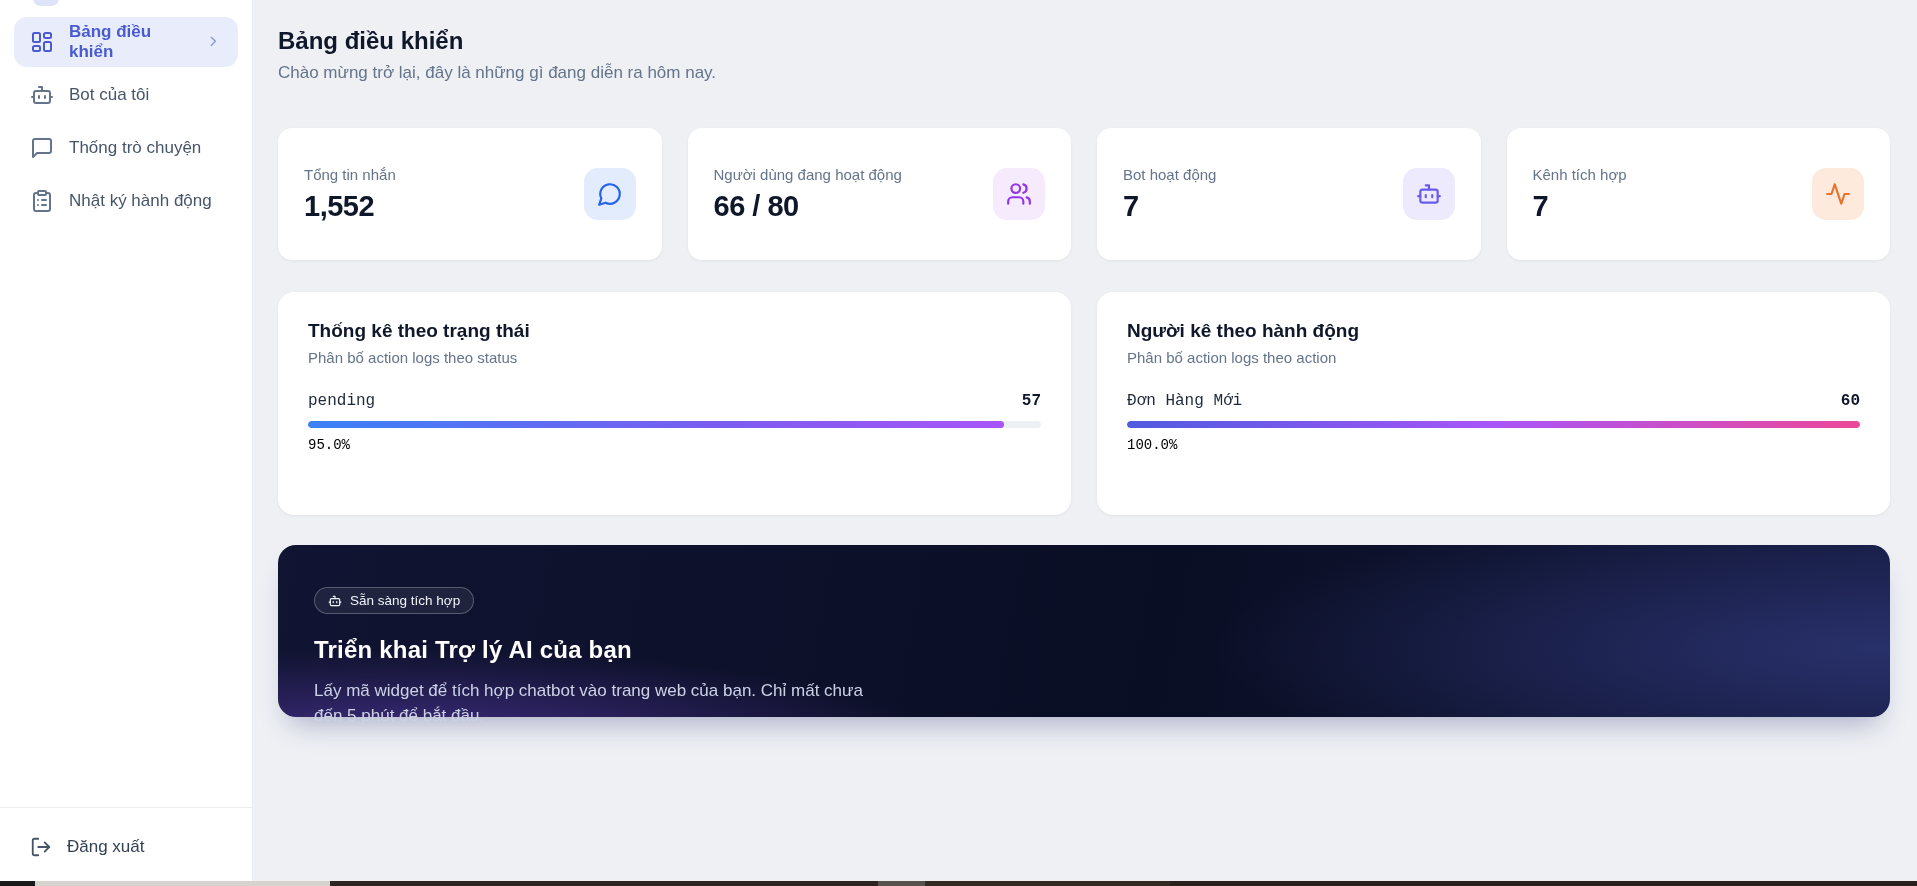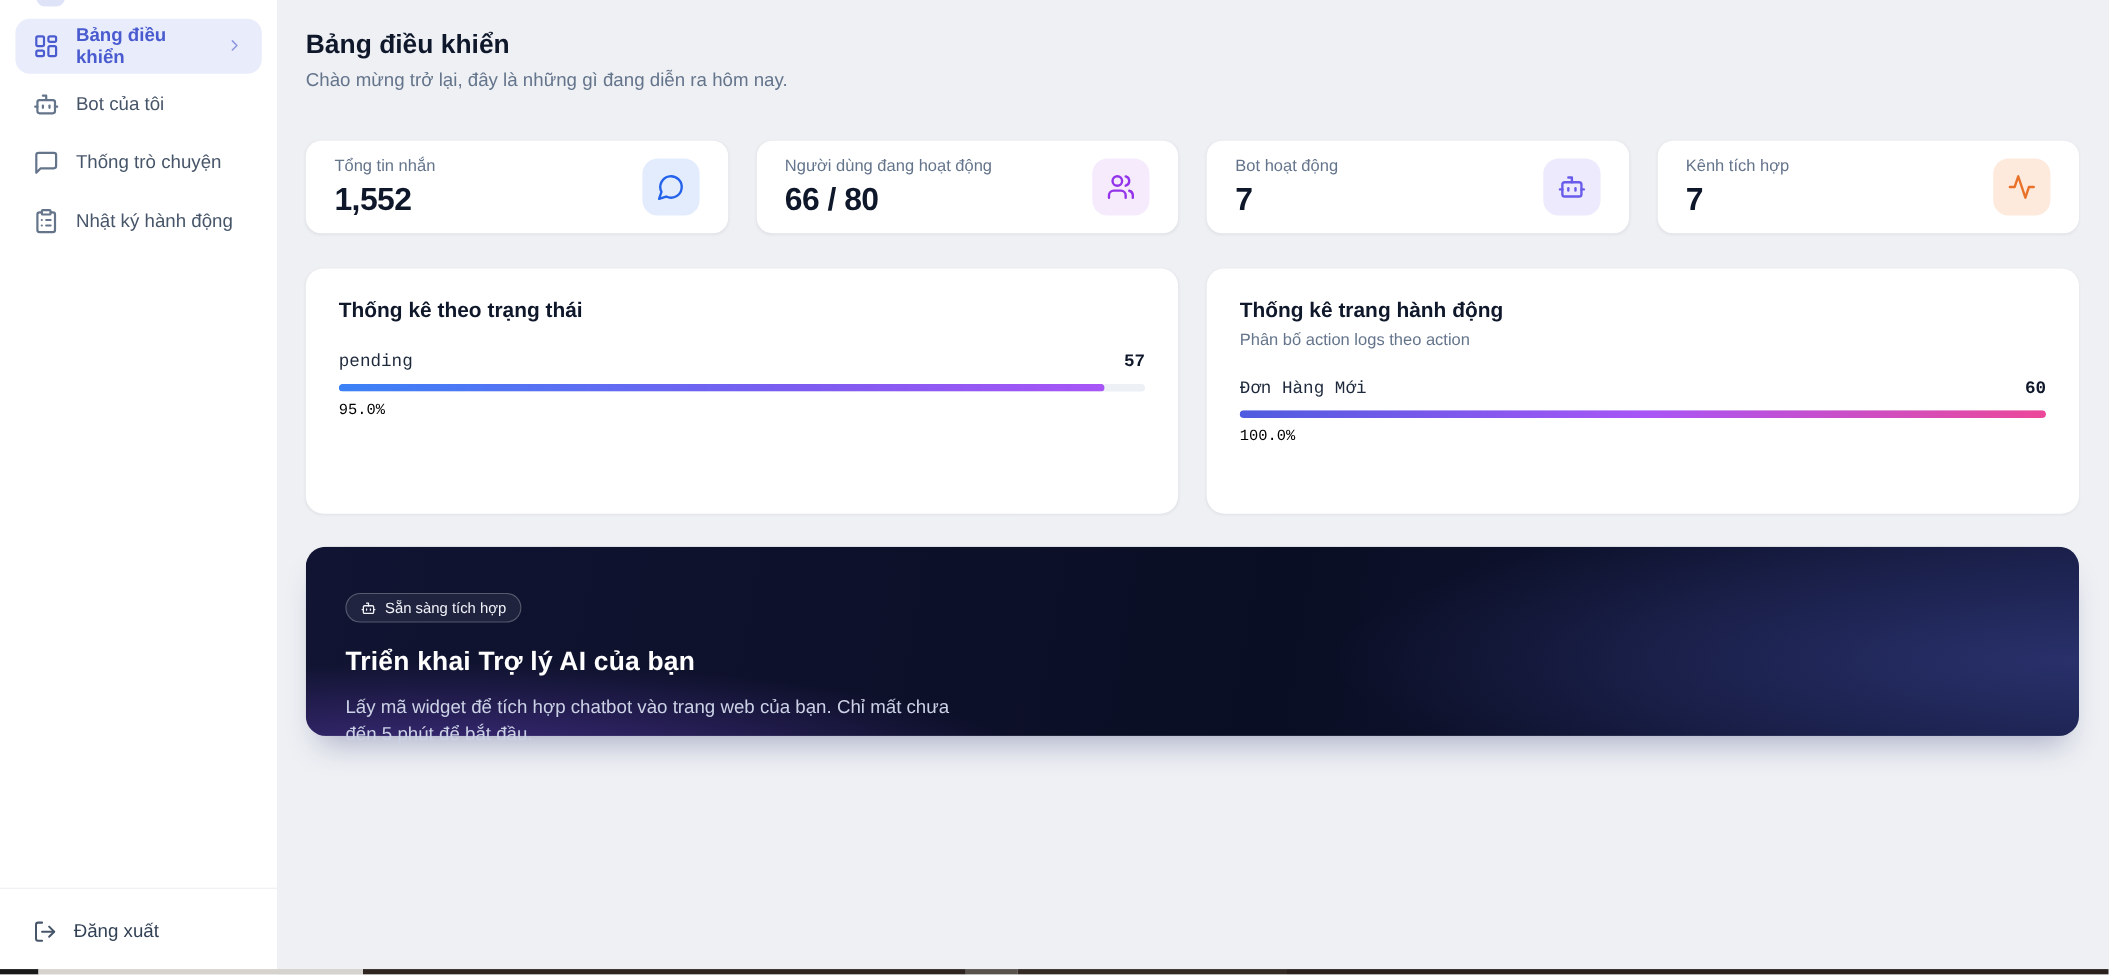--- a/index.html
+++ b/index.html
@@ -45,21 +45,21 @@
     padding:26px 27px 0 25px;
   }
   .page-title { font-size:24px; font-weight:bold; color:#0f172a; line-height:30px; }
   .page-subtitle { font-size:17px; color:#64748b; margin-top:6px; line-height:22px; }
 
   
   .stats-row {
     display:grid; grid-template-columns:repeat(4,1fr); gap:26px; margin-top:44px;
   }
   .stat-card {
-    background:#ffffff; border-radius:14px; height:84px; padding:24px 26px;
+    background:#ffffff; border-radius:14px; height:132px; padding:24px 26px;
     display:flex; align-items:center; justify-content:space-between;
     box-shadow:0 1px 3px rgba(16,24,40,0.06);
   }
   .stat-label { font-size:15px; color:#64748b; }
   .stat-value { font-size:29px; font-weight:bold; color:#0f172a; margin-top:7px; letter-spacing:-0.5px; }
   .stat-iconbox {
     width:52px; height:52px; border-radius:14px;
     display:flex; align-items:center; justify-content:center; flex:0 0 auto;
   }
   .stat-iconbox svg { width:26px; height:26px; }
@@ -250,36 +250,37 @@
             <path d="M22 12h-4l-3 9L9 3l-3 9H2"></path>
           </svg>
       </div>
     </div>
   </section>
 
   <section class="charts-row">
 
     <div class="chart-card">
       <div class="chart-title">Thống kê theo trạng thái</div>
+      <div class="chart-subtitle">Phân bố action logs theo status</div>
 
       <div class="bar-row">
         <div class="bar-head">
           <span class="bar-label">pending</span>
           <span class="bar-value">57</span>
         </div>
         <div class="bar-track">
           <div class="bar-fill grad-status" style="width: 95%;"></div>
         </div>
         <div class="bar-pct">95.0%</div>
       </div>
 
     </div>
 
     <div class="chart-card">
-      <div class="chart-title">Thống kê trang hành động</div>
+      <div class="chart-title">Người kê theo hành động</div>
       <div class="chart-subtitle">Phân bố action logs theo action</div>
 
       <div class="bar-row">
         <div class="bar-head">
           <span class="bar-label">Đơn Hàng Mới</span>
           <span class="bar-value">60</span>
         </div>
         <div class="bar-track">
           <div class="bar-fill grad-action" style="width: 100%;"></div>
         </div>

